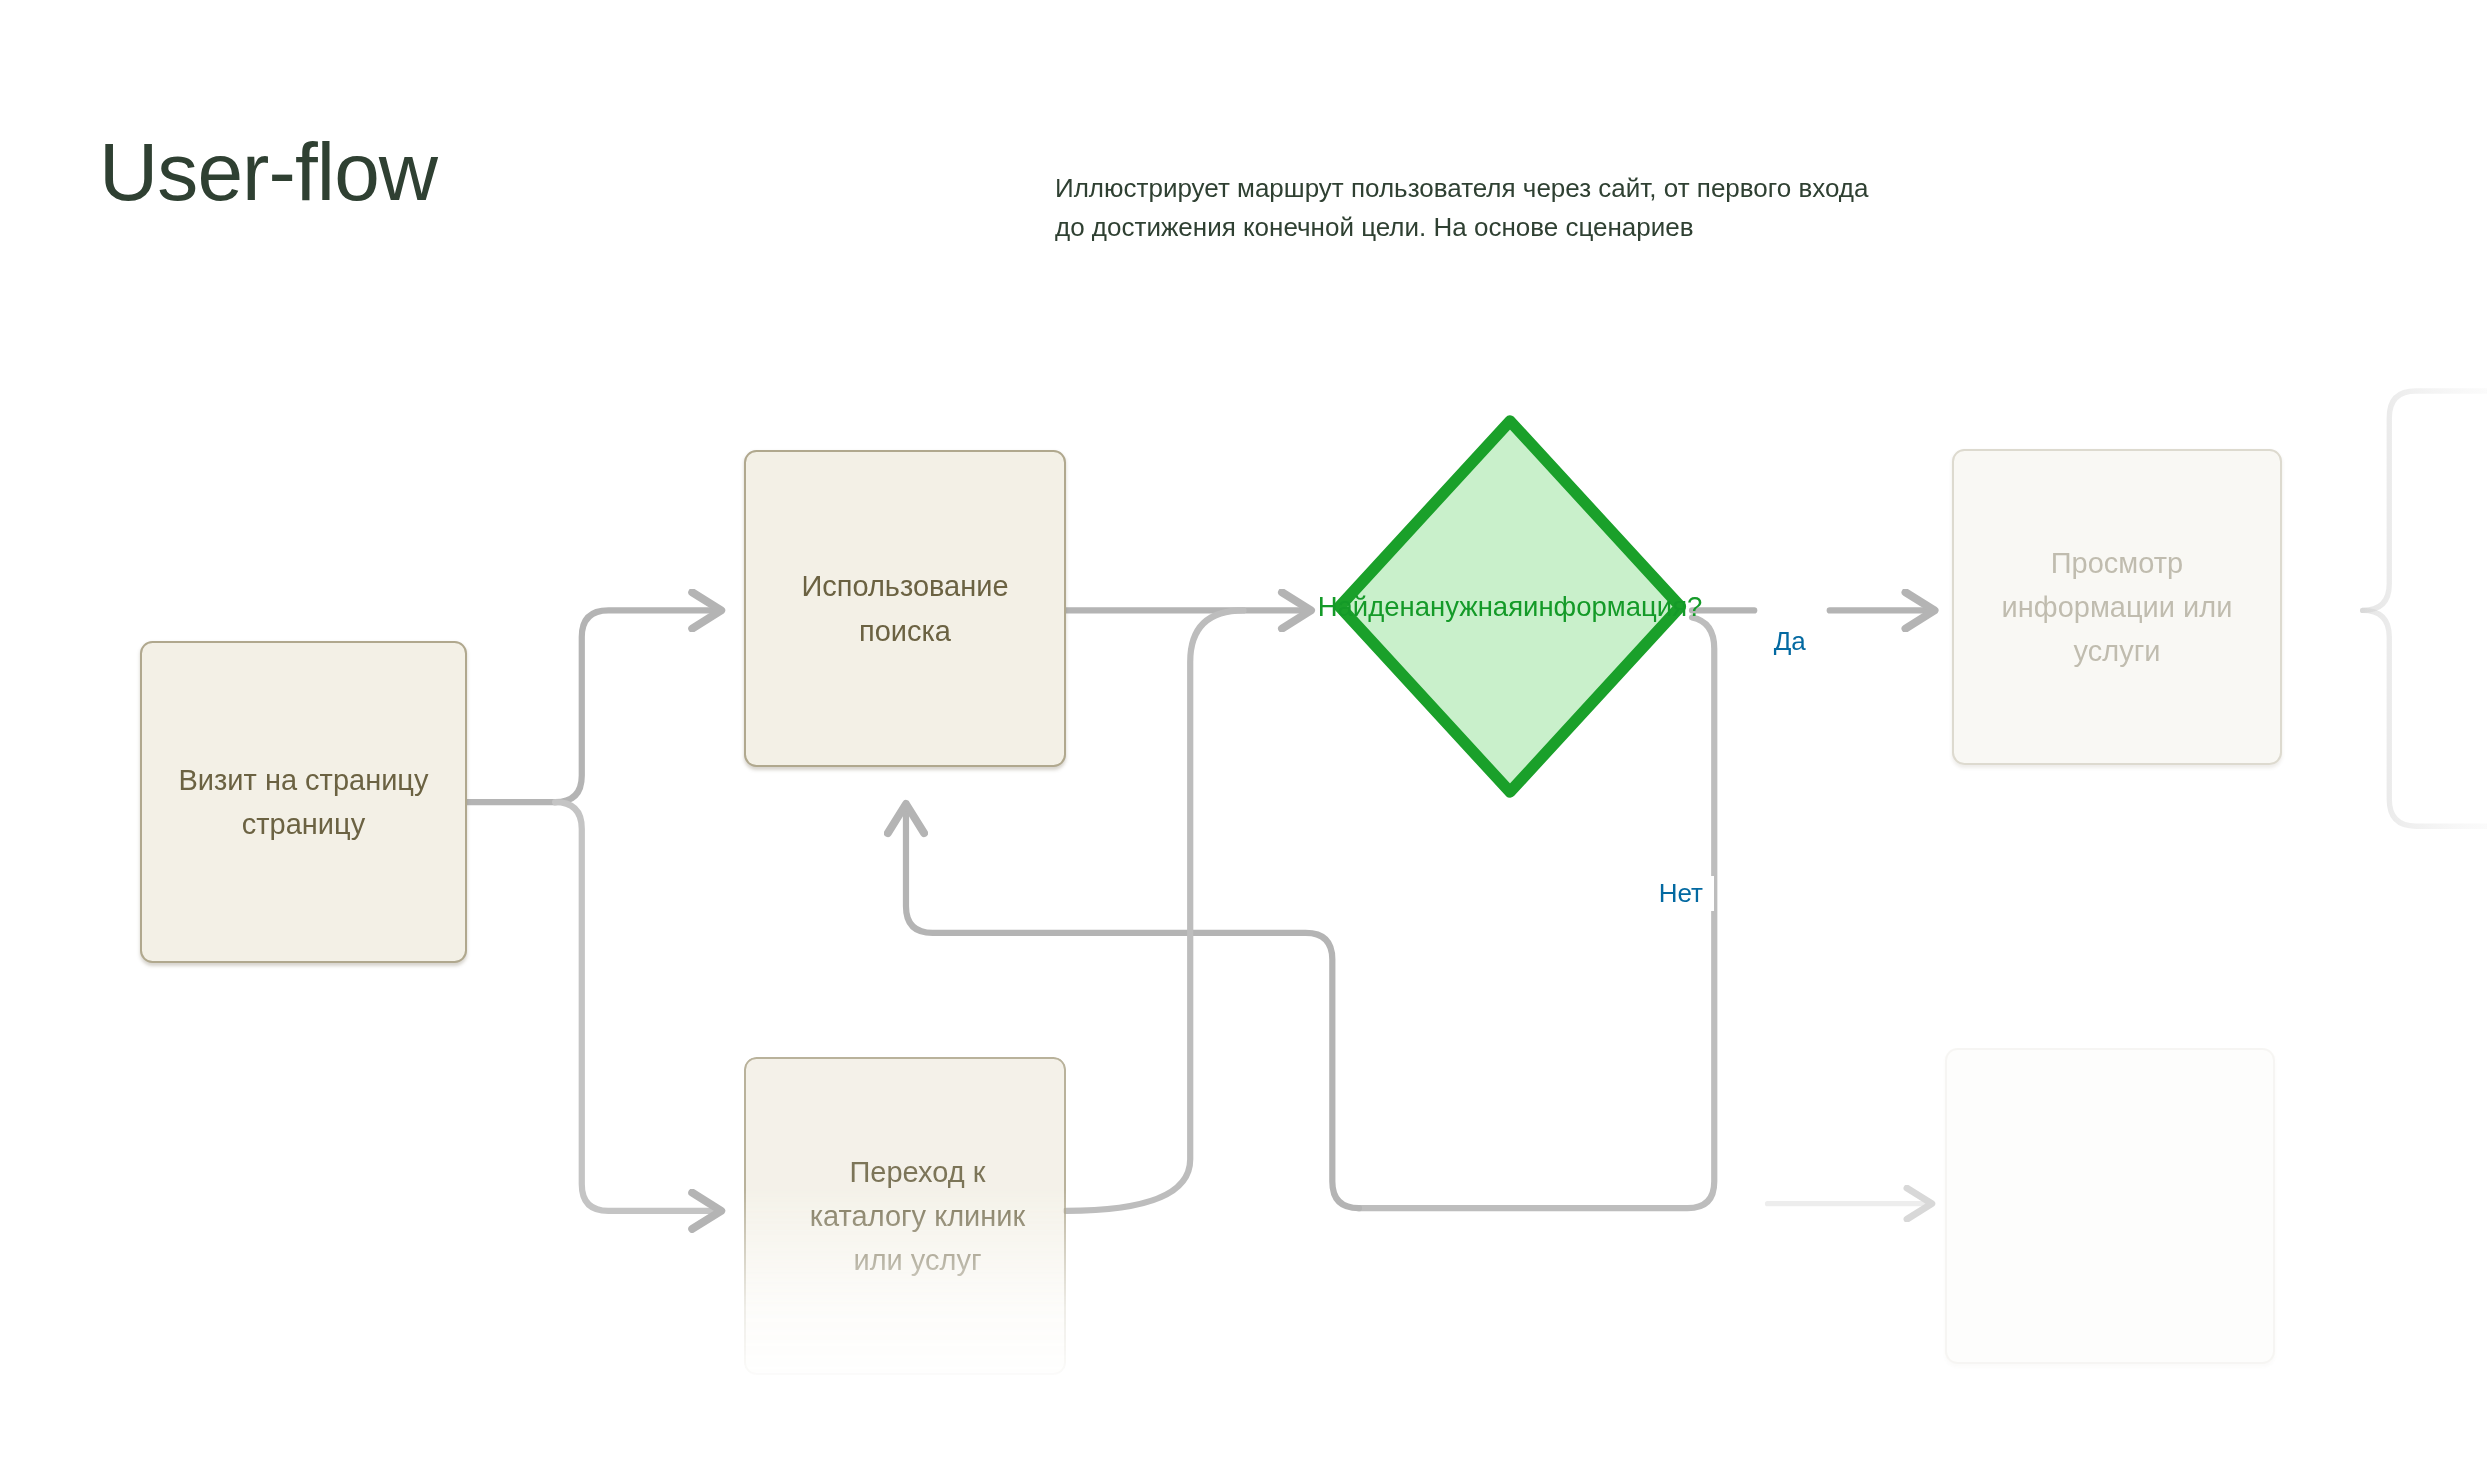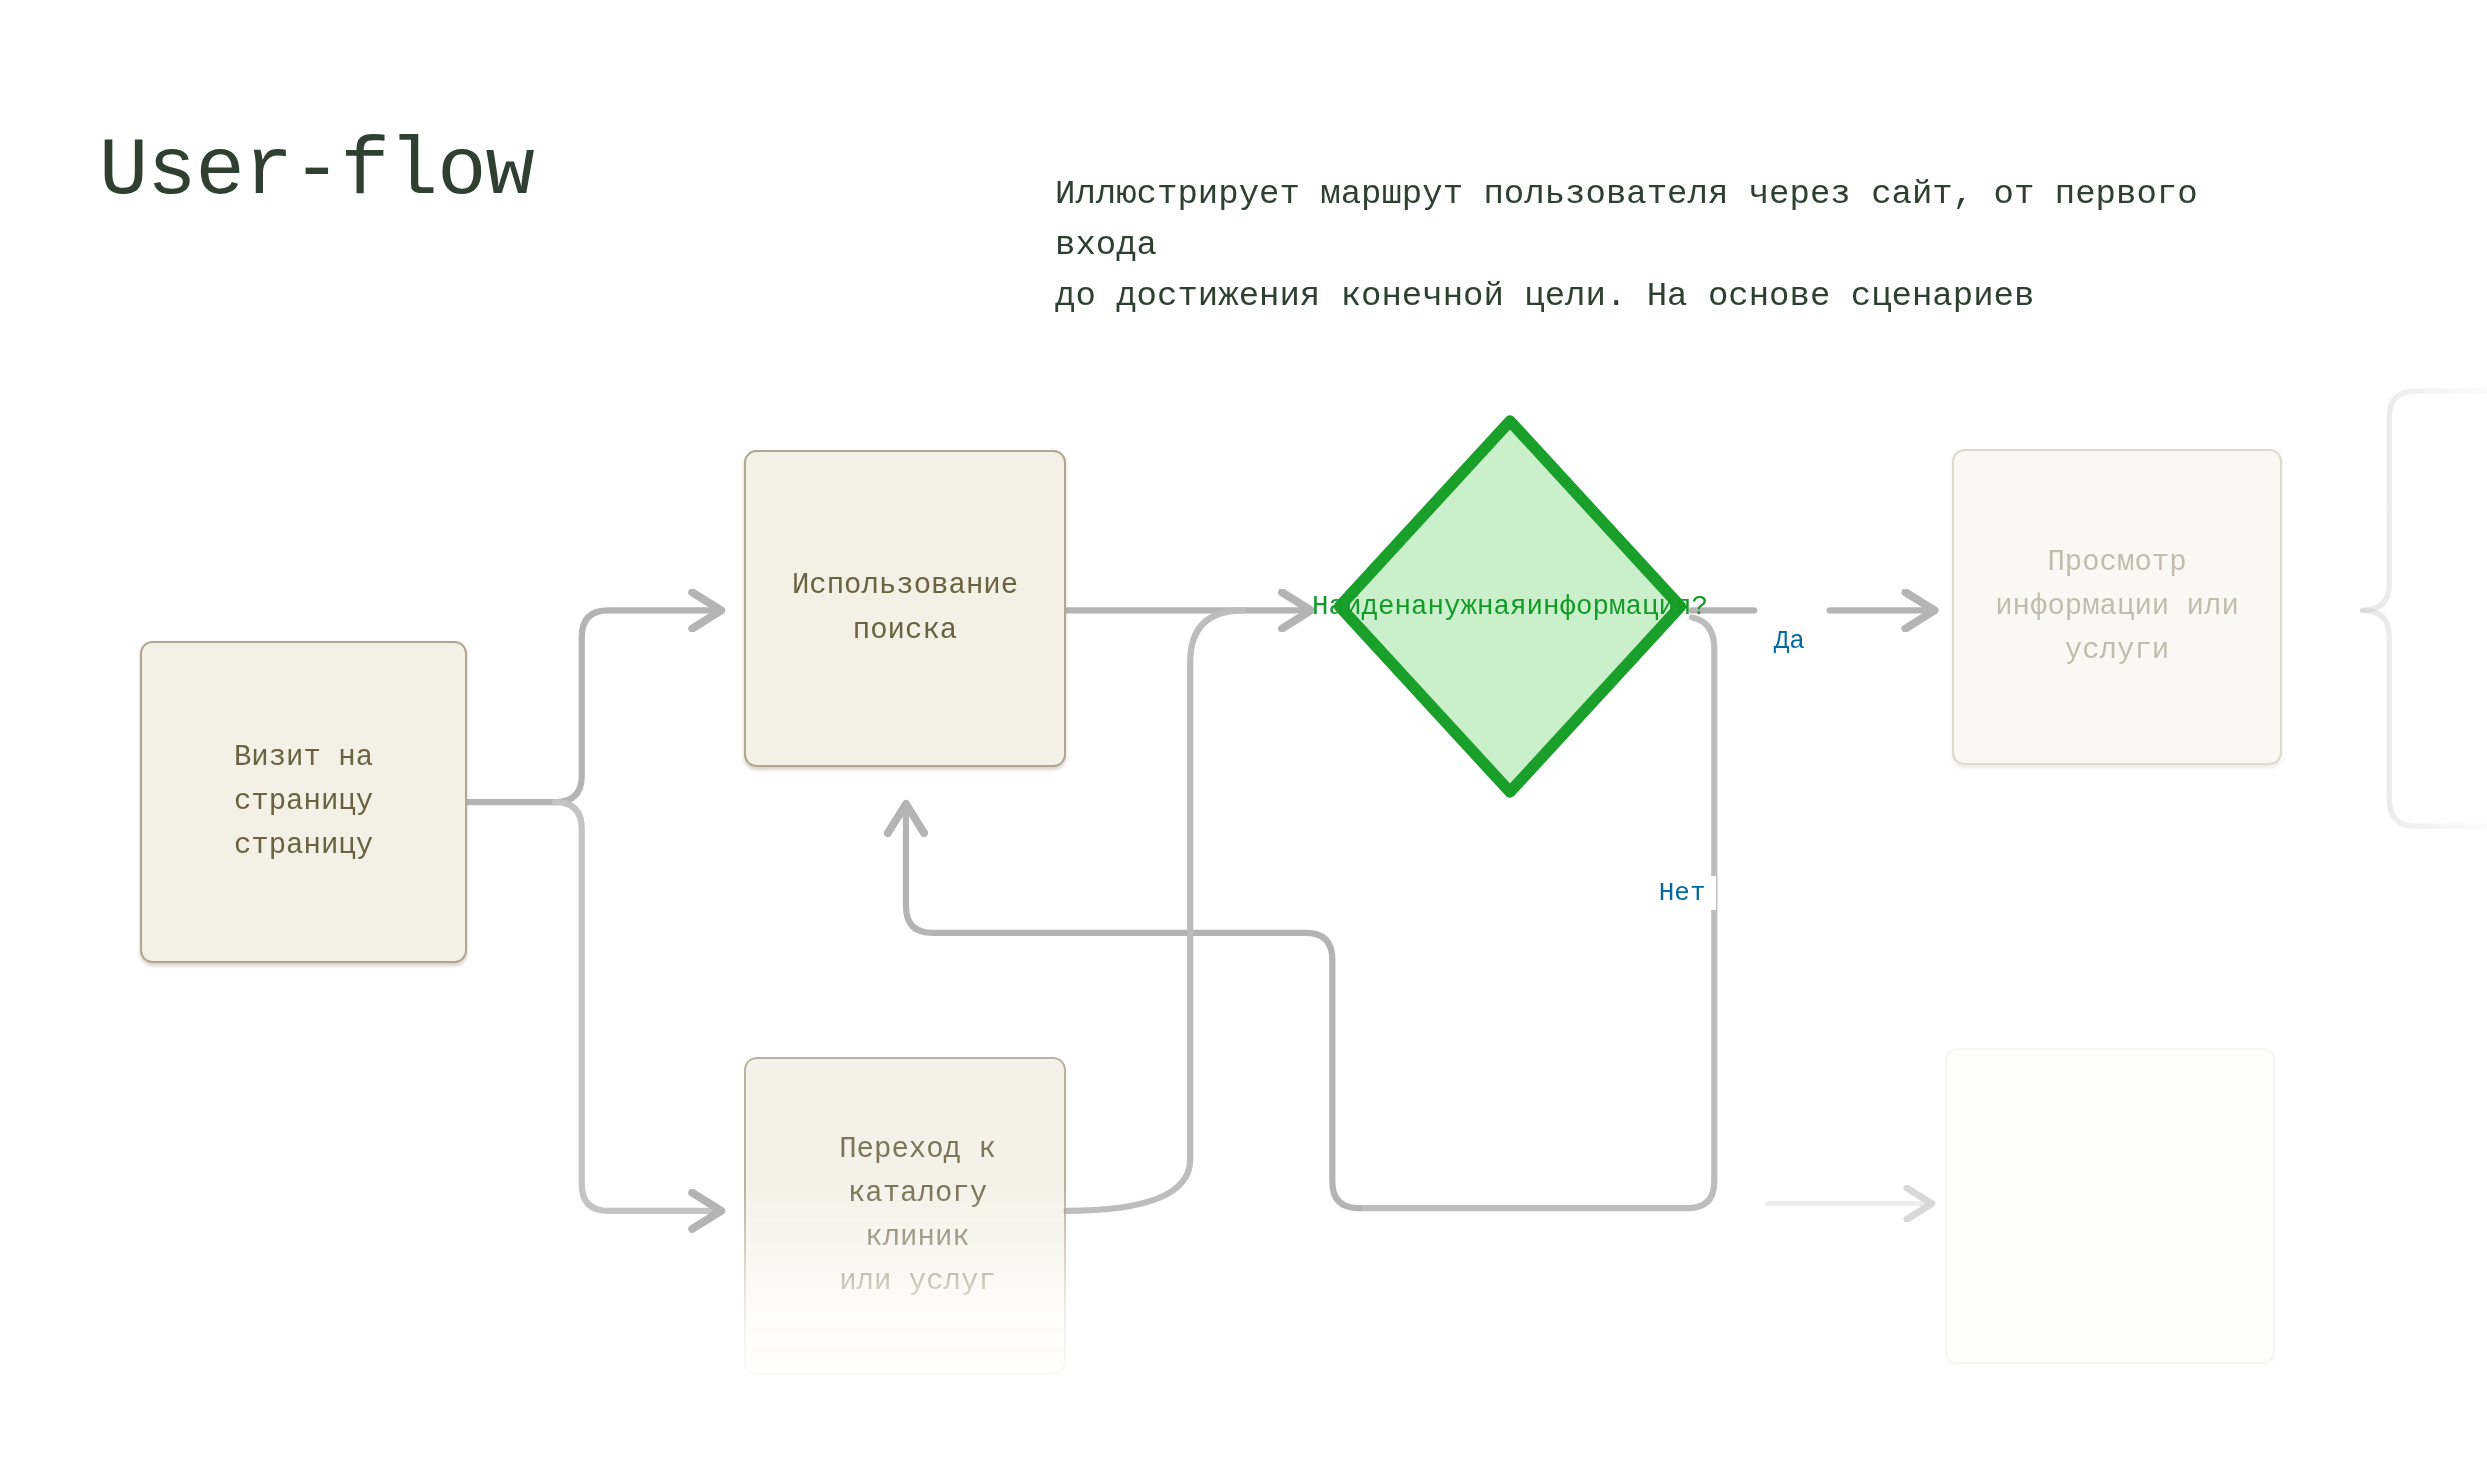--- a/index.html
+++ b/index.html
@@ -6,41 +6,41 @@
     margin: 0;
     padding: 0;
     background: #ffffff;
   }
   #stage {
     position: relative;
     width: 2487px;
     height: 1481px;
     background: #ffffff;
     overflow: hidden;
-    font-family: Liberation Mono, monospace;
+    font-family: Liberation Sans, sans-serif;
   }
 
   
   #page-title {
     position: absolute;
     left: 99px;
     top: 131px;
     font-size: 82px;
     font-weight: 400;
     letter-spacing: -0.9px;
     color: #2f4032;
     line-height: 1.0;
     white-space: nowrap;
   }
   #subtitle {
     position: absolute;
     left: 1055px;
     top: 169px;
     width: 1261px;
-    font-size: 34px;
+    font-size: 26px;
     font-weight: 400;
     color: #2f4032;
     line-height: 1.5;
   }
   #subtitle .sub-line { display: block; }
 
   
   #diagram-canvas {
     position: absolute;
     left: 0;

